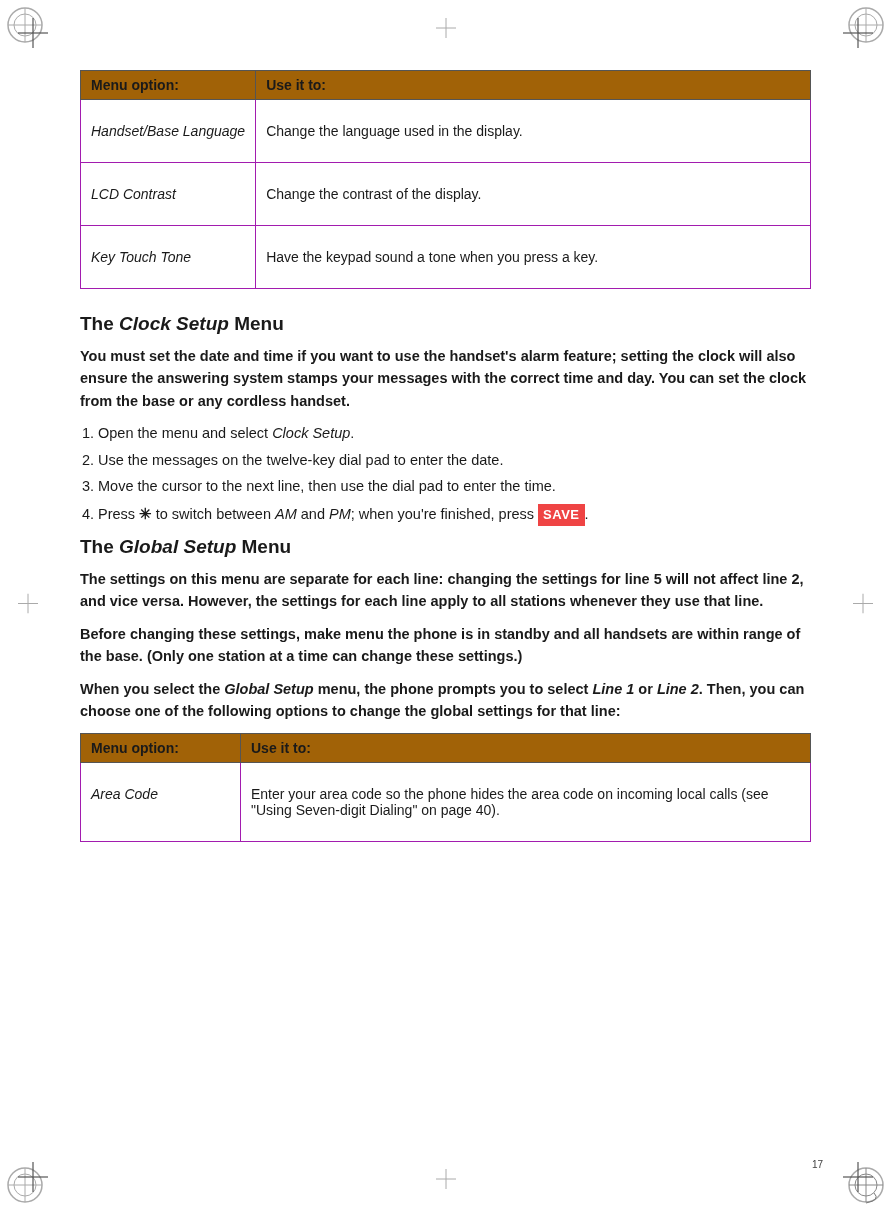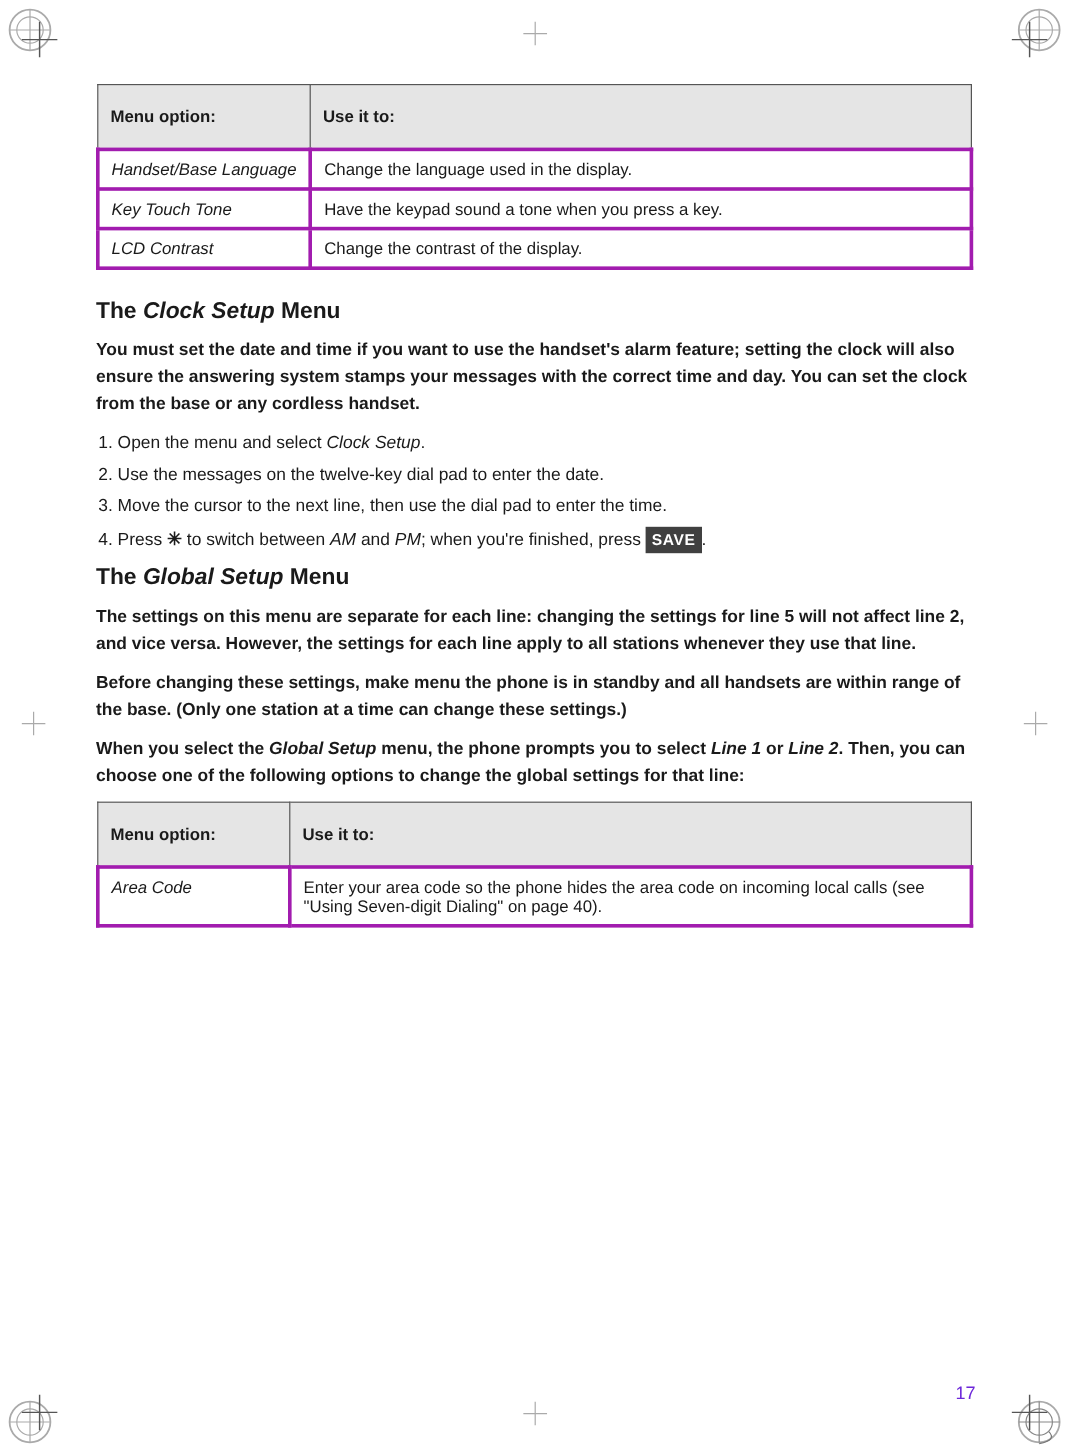--- a/index.html
+++ b/index.html
@@ -51,49 +51,49 @@
     
     .mark-top-center { position: absolute; top: 18px; left: 50%; transform: translateX(-50%); }
     .mark-bottom-center { position: absolute; bottom: 18px; left: 50%; transform: translateX(-50%); }
     .mark-mid-left { position: absolute; top: 50%; left: 18px; transform: translateY(-50%); }
     .mark-mid-right { position: absolute; top: 50%; right: 18px; transform: translateY(-50%); }
 
     
     .page-number {
       position: absolute;
       bottom: 40px;
-      right: 78px;
-      font-size: 15px;
-      color: #6d28d9;
+      right: 68px;
+      font-size: 10px;
+      color: #404040;
     }
 
     
     .content {
       margin-top: 10px;
     }
 
     
     table {
       width: 100%;
       border-collapse: collapse;
       margin-bottom: 24px;
     }
 
     table th {
-      background: #e5e5e5;
+      background: #a16207;
       border: 1px solid #555;
-      padding: 18px 10px;
+      padding: 6px 10px;
       font-weight: bold;
       font-size: 14px;
       text-align: left;
     }
 
     table td {
-      border: 3px solid #a21caf;
-      padding: 7px 10px;
+      border: 1px solid #a21caf;
+      padding: 23px 10px;
       font-size: 14px;
       vertical-align: top;
     }
 
     table td:first-child {
       font-style: italic;
       white-space: nowrap;
       width: 160px;
     }
 
@@ -128,21 +128,21 @@
     ol li {
       font-size: 14.5px;
       line-height: 1.55;
       margin-bottom: 4px;
       color: #1a1a1a;
     }
 
     
     .save-badge {
       display: inline-block;
-      background: #404040;
+      background: #ef4444;
       color: #ffffff;
       font-weight: bold;
       font-size: 13px;
       padding: 1px 5px;
       letter-spacing: 0.5px;
     }
 
     
     .key-symbol {
       font-weight: bold;
@@ -250,26 +250,26 @@
           <th>Menu option:</th>
           <th>Use it to:</th>
         </tr>
       </thead>
       <tbody>
         <tr>
           <td>Handset/Base Language</td>
           <td>Change the language used in the display.</td>
         </tr>
         <tr>
+          <td>LCD Contrast</td>
+          <td>Change the contrast of the display.</td>
+        </tr>
+        <tr>
           <td>Key Touch Tone</td>
           <td>Have the keypad sound a tone when you press a key.</td>
-        </tr>
-        <tr>
-          <td>LCD Contrast</td>
-          <td>Change the contrast of the display.</td>
         </tr>
       </tbody>
     </table>
 
     <h2 class="section-heading">
       <span>The </span><span class="italic-part">Clock Setup</span><span> Menu</span>
     </h2>
 
     <p class="body-para">You must set the date and time if you want to use the handset's alarm feature; setting the clock will also ensure the answering system stamps your messages with the correct time and day. You can set the clock from the base or any cordless handset.</p>
 

